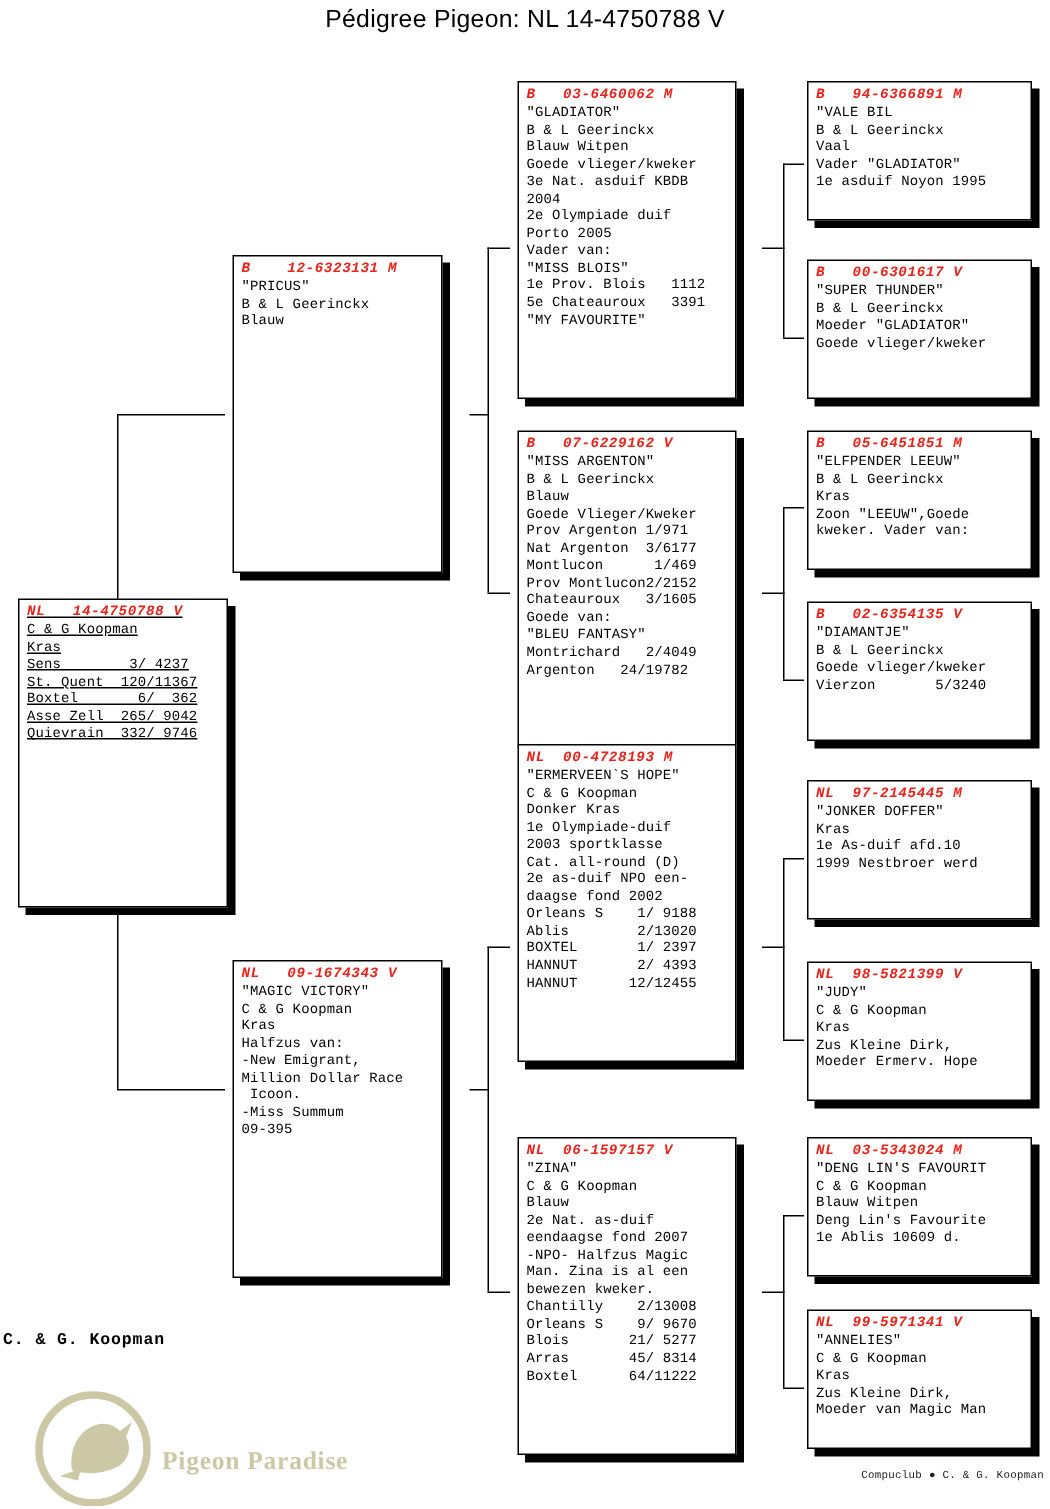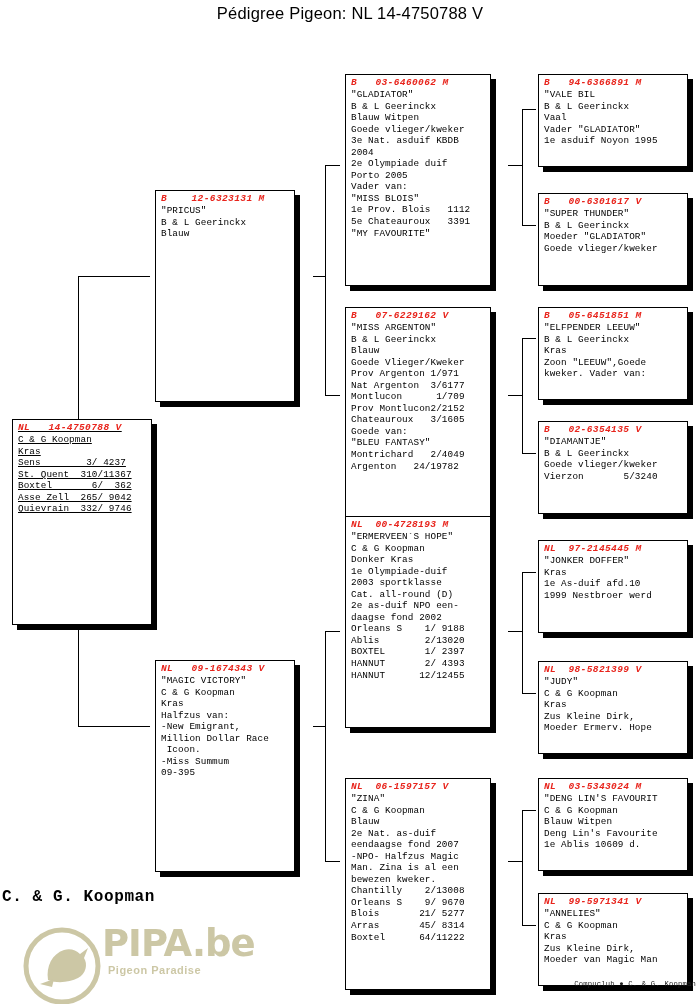--- a/index.html
+++ b/index.html
@@ -16,21 +16,20 @@
     position:absolute;left:0;top:4px;width:700px;text-align:center;
     font-family:"Liberation Sans","DejaVu Sans",sans-serif;
     font-size:16.5px;font-weight:400;color:#000;letter-spacing:.2px;
   }
 
   
   .box{
     position:absolute;background:#fff;border:1px solid #000;
     box-sizing:border-box;overflow:hidden;
     box-shadow:5px 5px 0 0 #000;
-    margin-top:20px;
   }
   .box .ring{
     display:block;
     font-family:"Liberation Mono","DejaVu Sans Mono",monospace;
     font-size:9.5px;font-weight:bold;font-style:italic;color:#e8241c;
     white-space:pre;
     padding:2px 0 1px 5px;letter-spacing:.4px;
   }
   .box .lines{
     display:block;padding:0 0 0 5px;
@@ -43,21 +42,21 @@
   }
 
   
   .hline{position:absolute;background:#000;height:1px;}
   .vline{position:absolute;background:#000;width:1px;}
 
   
   .owner{
     position:absolute;left:2px;top:888px;
     font-family:"Liberation Mono","DejaVu Sans Mono",monospace;
-    font-size:16px;font-weight:bold;letter-spacing:.6px;color:#000;
+    font-size:11px;font-weight:bold;letter-spacing:.6px;color:#000;
     white-space:pre;
   }
   .addr{
     position:absolute;left:2px;top:908px;
   }
   .addr .ln{
     display:block;white-space:pre;font-size:9.3px;line-height:11.6px;
     font-family:"Liberation Mono","DejaVu Sans Mono",monospace;color:#000;
   }
   .copyright{
@@ -72,22 +71,22 @@
     pointer-events:none;opacity:.72;
   }
   .wm-text{
     position:absolute;left:84px;top:2px;
     font-family:"DejaVu Sans","Liberation Sans",sans-serif;
     font-size:37px;font-weight:bold;color:#b9b283;letter-spacing:-1px;
     line-height:36px;
   }
   .wm-sub{
     position:absolute;left:90px;top:40px;
-    font-family:Liberation Sans, sans-serif;
-    font-size:11px;font-weight:bold;color:#b9b283;letter-spacing:.5px;
+    font-family:Liberation Serif, serif;
+    font-size:17px;font-weight:bold;color:#b9b283;letter-spacing:.5px;
   }
 </style>
 </head>
 <body>
 
 <div id="page">
 
   <div class="title">Pédigree Pigeon: NL  14-4750788 V</div>
 
   <div class="vline" style="left:78px;top:276px;height:226px;"></div>
@@ -131,21 +130,21 @@
     <span class="ring">NL   14-4750788 V</span>
     <span class="lines">
       <span class="ln"></span>
       <span class="ln">C &amp; G Koopman</span>
       <span class="ln">Kras</span>
       <span class="ln"></span>
       <span class="ln"></span>
       <span class="ln"></span>
       <span class="ln"></span>
       <span class="ln">Sens        3/ 4237</span>
-      <span class="ln">St. Quent  310/11367</span>
+      <span class="ln">St. Quent  120/11367</span>
       <span class="ln">Boxtel       6/  362</span>
       <span class="ln">Asse Zell  265/ 9042</span>
       <span class="ln">Quievrain  332/ 9746</span>
     </span>
   </div>
 
   <div class="box" style="left:155px;top:170px;width:140px;height:212px;">
     <span class="ring">B    12-6323131 M</span>
     <span class="lines">
       <span class="ln">"PRICUS"</span>
@@ -190,21 +189,21 @@
 
   <div class="box" style="left:345px;top:287px;width:146px;height:212px;">
     <span class="ring">B   07-6229162 V</span>
     <span class="lines">
       <span class="ln">"MISS ARGENTON"</span>
       <span class="ln">B &amp; L Geerinckx</span>
       <span class="ln">Blauw</span>
       <span class="ln">Goede Vlieger/Kweker</span>
       <span class="ln">Prov Argenton 1/971</span>
       <span class="ln">Nat Argenton  3/6177</span>
-      <span class="ln">Montlucon      1/709</span>
+      <span class="ln">Montlucon      1/469</span>
       <span class="ln">Prov Montlucon2/2152</span>
       <span class="ln">Chateauroux   3/1605</span>
       <span class="ln">Goede van:</span>
       <span class="ln">"BLEU FANTASY"</span>
       <span class="ln">Montrichard   2/4049</span>
       <span class="ln">Argenton   24/19782</span>
     </span>
   </div>
 
   <div class="box" style="left:345px;top:496px;width:146px;height:212px;">
@@ -335,17 +334,16 @@
 
   <div class="owner">C. &amp; G. Koopman</div>
   <div class="copyright">Compuclub ● C. &amp; G. Koopman</div>
 
   <div class="watermark">
     <svg width="96" height="80" viewBox="0 0 96 80">
       <circle cx="44" cy="42" r="36" fill="none" stroke="#b9b283" stroke-width="5"></circle>
       <path d="M30 56 C28 42 34 30 46 26 C52 24 58 26 62 30 L70 24 L66 34 C70 40 68 50 60 54 C52 58 40 60 30 56 Z" fill="#b9b283"></path>
       <path d="M22 60 L36 55 L34 63 Z" fill="#b9b283"></path>
     </svg>
-    <div class="wm-text">PIPA.be</div>
     <div class="wm-sub">Pigeon Paradise</div>
   </div>
 
 </div>
 
 </body></html>

